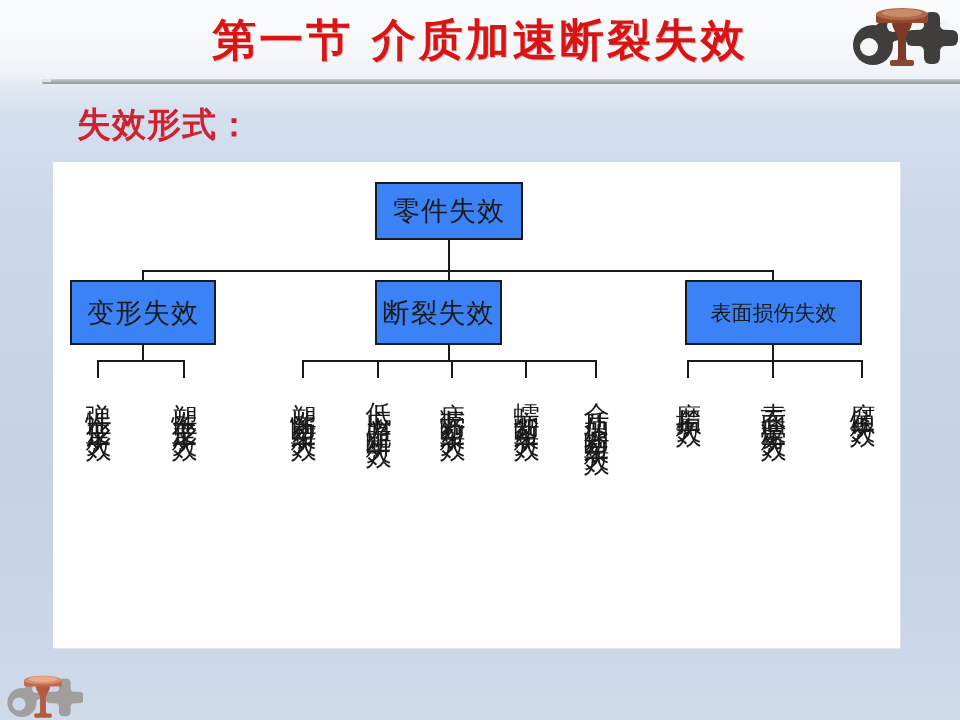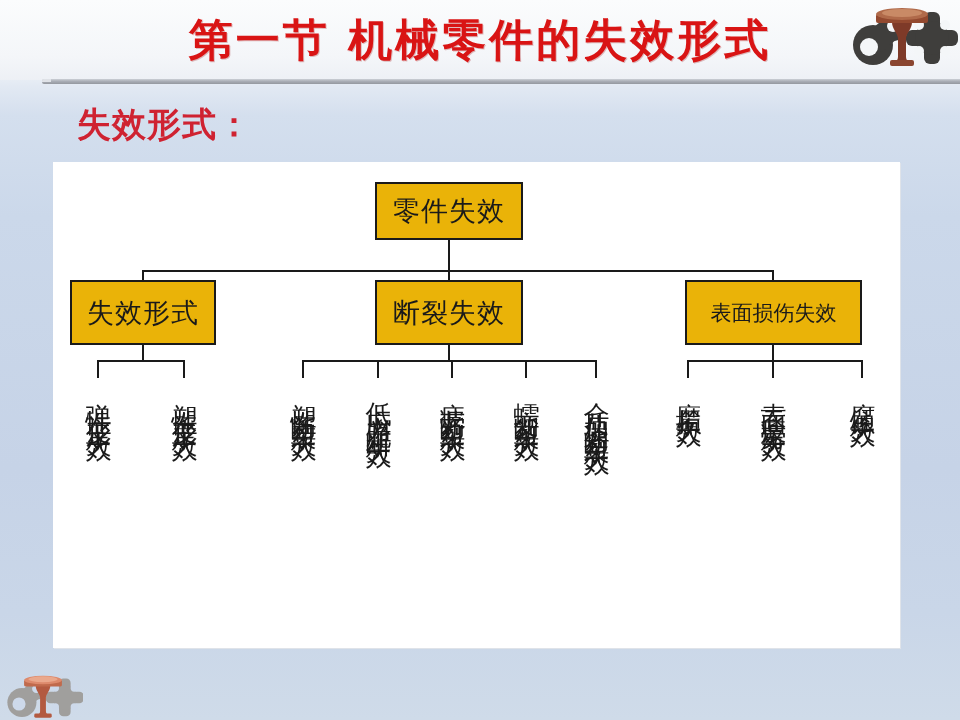--- a/index.html
+++ b/index.html
@@ -42,50 +42,50 @@
     font-family:"Liberation Serif","DejaVu Serif",serif;
     font-weight:bold;font-size:34px;letter-spacing:1px;
     color:var(--subtitle-red);white-space:nowrap;margin-left:13px;
   }
   
   .panel{
     position:absolute;left:53px;top:162px;width:847px;height:486px;
     background:#ffffff;box-shadow:1px 1px 0 #dfe3e9;
   }
   .node{
-    position:absolute;border:2px solid var(--diagram-ink);background:#eab308;
+    position:absolute;border:2px solid var(--diagram-ink);background:#3b82f6;
     display:flex;align-items:center;justify-content:center;
     font-family:"Liberation Serif","DejaVu Serif",serif;
     color:var(--diagram-ink);font-size:27px;letter-spacing:1px;white-space:nowrap;
     box-sizing:border-box;
   }
   .node.root  {left:322px;top:20px; width:148px;height:58px;}
   .node.b1    {left:17px; top:118px;width:146px;height:65px;}
-  .node.b2    {left:322px;top:118px;width:148px;height:65px;}
+  .node.b2    {left:322px;top:118px;width:127px;height:65px;}
   .node.b3    {left:632px;top:118px;width:177px;height:65px;font-size:21px;letter-spacing:0;}
   .hline,.vline{position:absolute;background:var(--diagram-ink);}
   .hline{height:2px;}
   .vline{width:2px;}
   .leaf{
     position:absolute;top:220px;width:28px;height:272px;
     writing-mode:vertical-rl;text-orientation:upright;
     font-family:"Liberation Serif","DejaVu Serif",serif;
     color:var(--diagram-ink);font-size:26px;letter-spacing:7px;
     line-height:28px;
   }
   
   .logo{position:absolute;}
   .logo-top-right{top:4px;right:2px;width:112px;height:64px;}
   .logo-bottom-left{left:3px;bottom:-4px;width:80px;height:56px;}
 </style>
 </head>
 <body>
 
 <div class="top-band"></div>
-<div class="slide-title">第一节 机械零件的失效形式</div>
+<div class="slide-title">第一节 介质加速断裂失效</div>
 <div class="divider"></div>
 <div class="subtitle">失效形式：</div>
 
 <div class="logo logo-top-right">
   <svg viewBox="0 0 110 64" width="112" height="64">
 
     <g fill="#3f3e3c">
       <circle cx="26" cy="41" r="20"></circle>
       <circle cx="46" cy="23" r="14"></circle>
       <rect x="24" y="20" width="22" height="24" transform="rotate(-40 35 32)"></rect>
@@ -107,21 +107,21 @@
     <rect x="43" y="56" width="24" height="6" rx="2" fill="#8a4530"></rect>
     <rect x="29" y="10" width="52" height="9" rx="2" fill="#93492f"></rect>
     <ellipse cx="55" cy="10" rx="26" ry="6" fill="#b06a4a"></ellipse>
     <ellipse cx="55" cy="9" rx="20" ry="4" fill="#c98a66"></ellipse>
   </svg>
 </div>
 
 <div class="panel">
 
   <div class="node root">零件失效</div>
-  <div class="node b1">失效形式</div>
+  <div class="node b1">变形失效</div>
   <div class="node b2">断裂失效</div>
   <div class="node b3">表面损伤失效</div>
 
   <div class="vline" style="left:395px;top:78px;height:30px;"></div>
   <div class="hline" style="left:89px;top:108px;width:632px;"></div>
   <div class="vline" style="left:89px;top:108px;height:10px;"></div>
   <div class="vline" style="left:395px;top:108px;height:10px;"></div>
   <div class="vline" style="left:719px;top:108px;height:10px;"></div>
 
   <div class="vline" style="left:89px;top:183px;height:15px;"></div>

